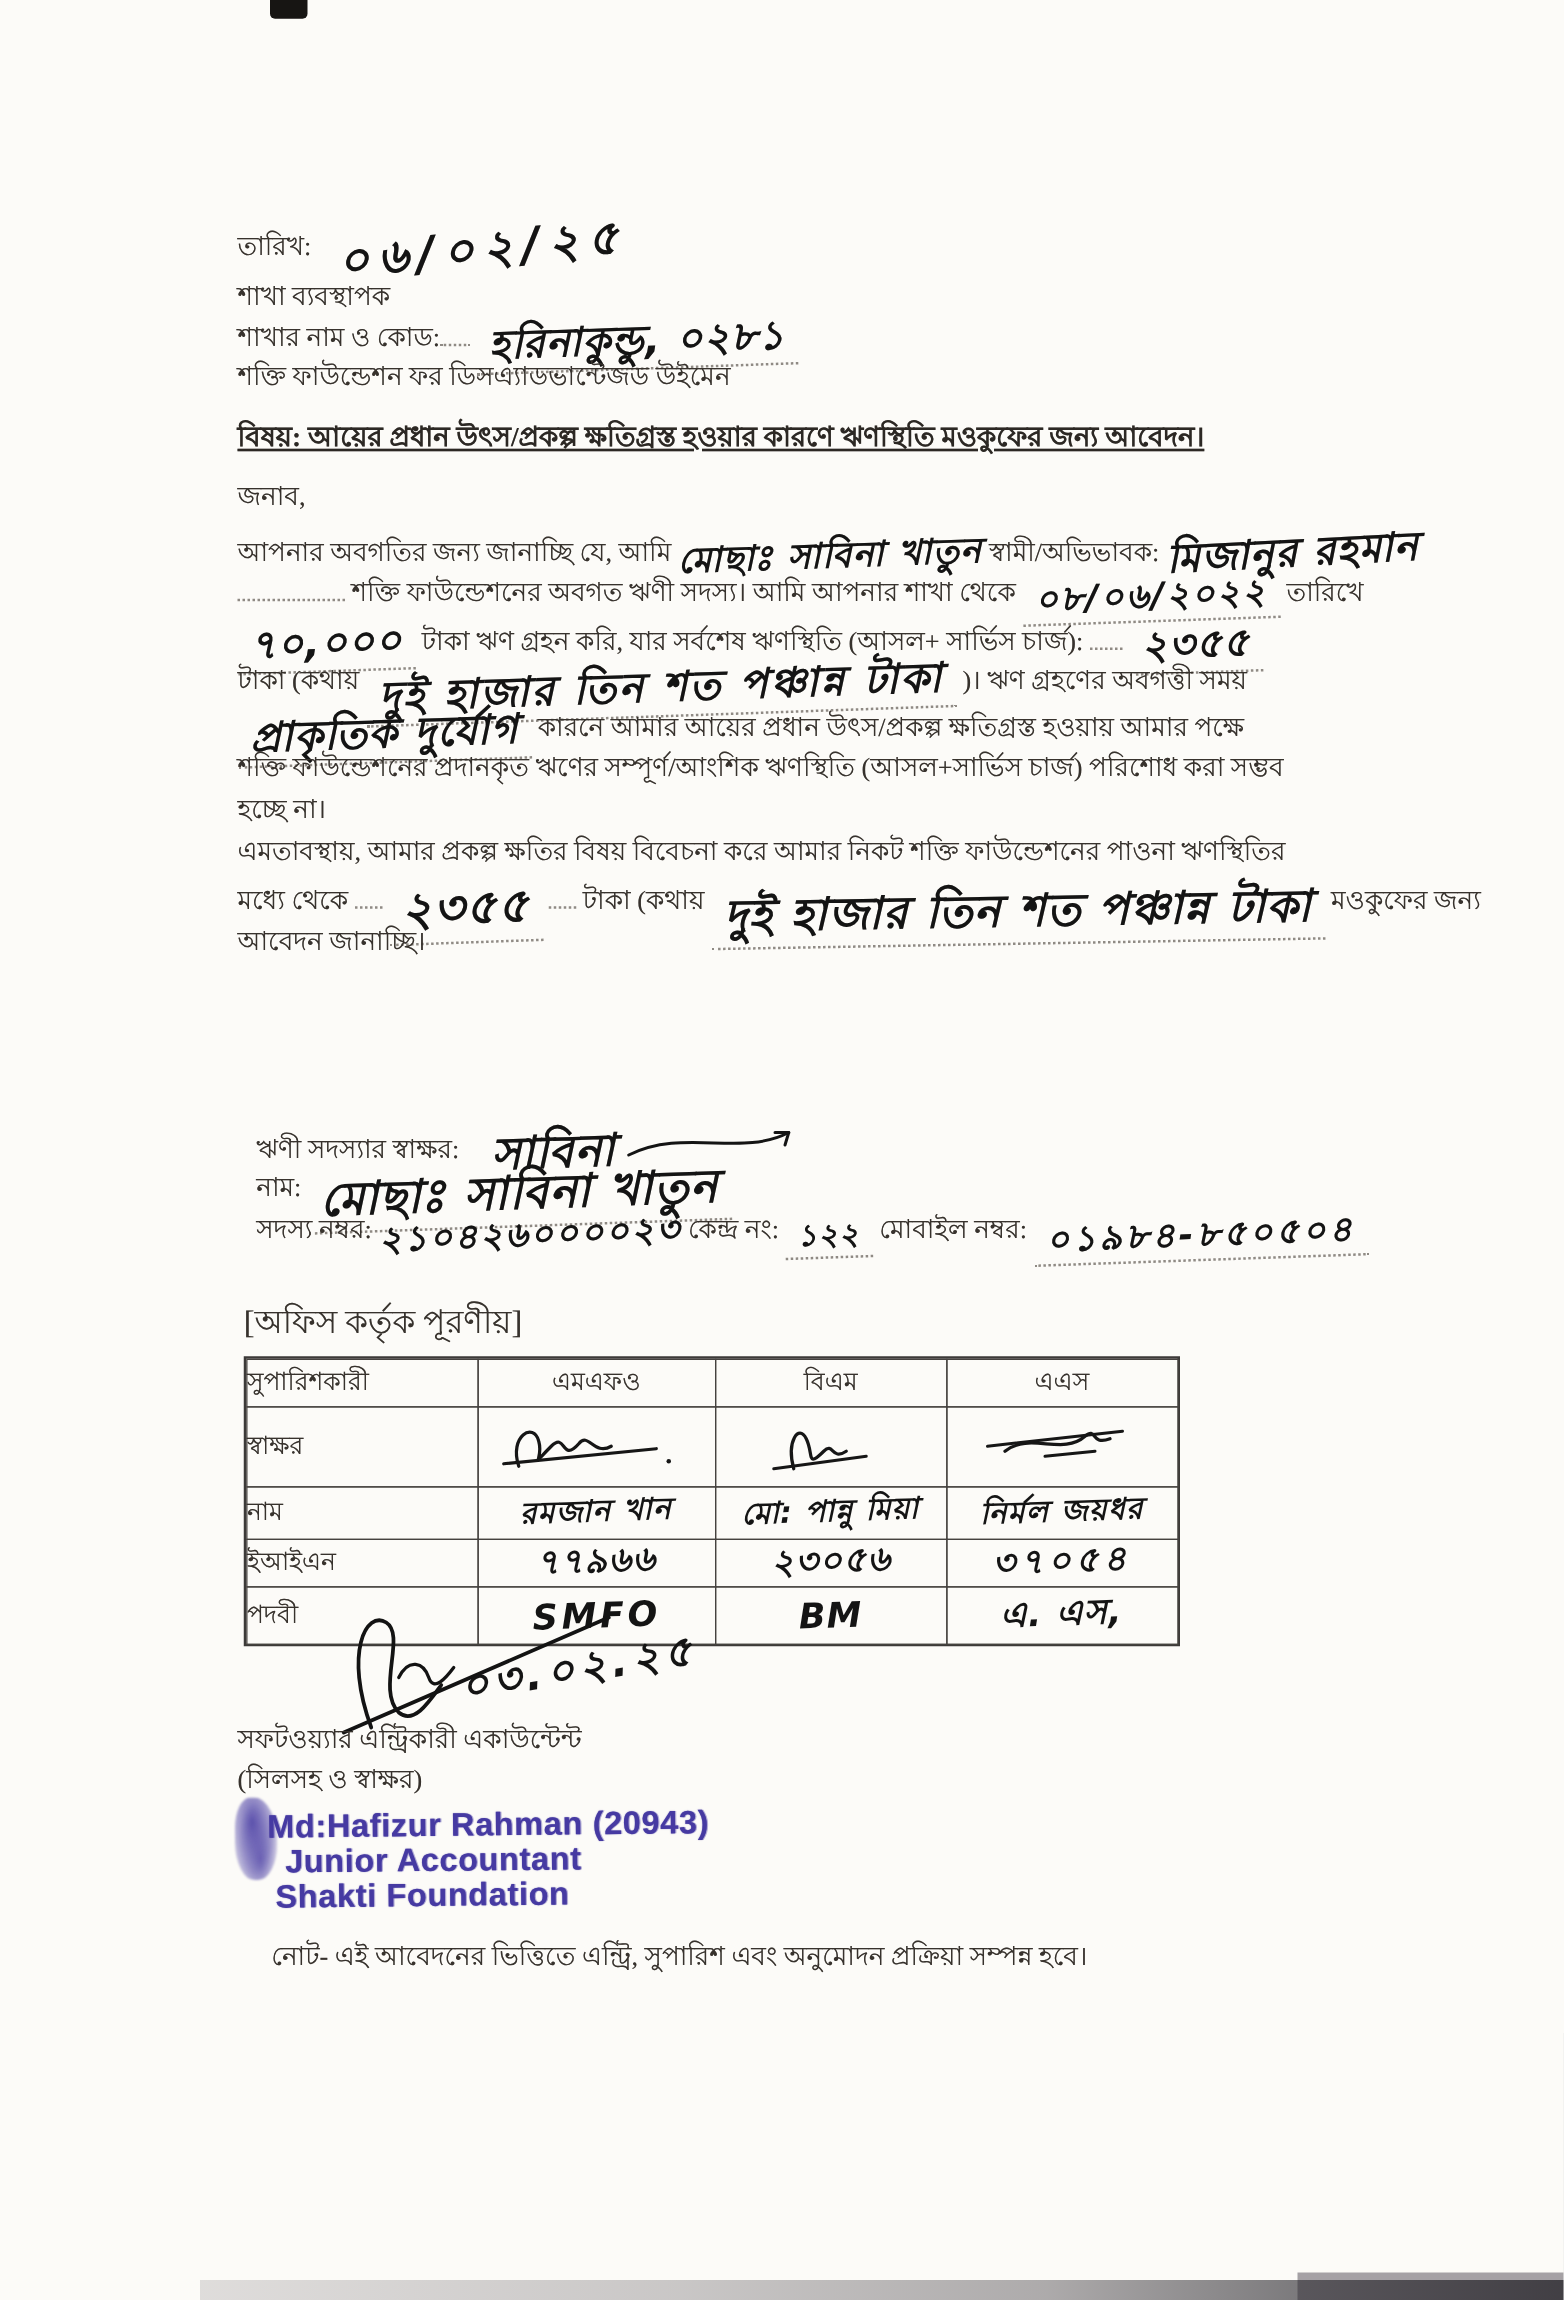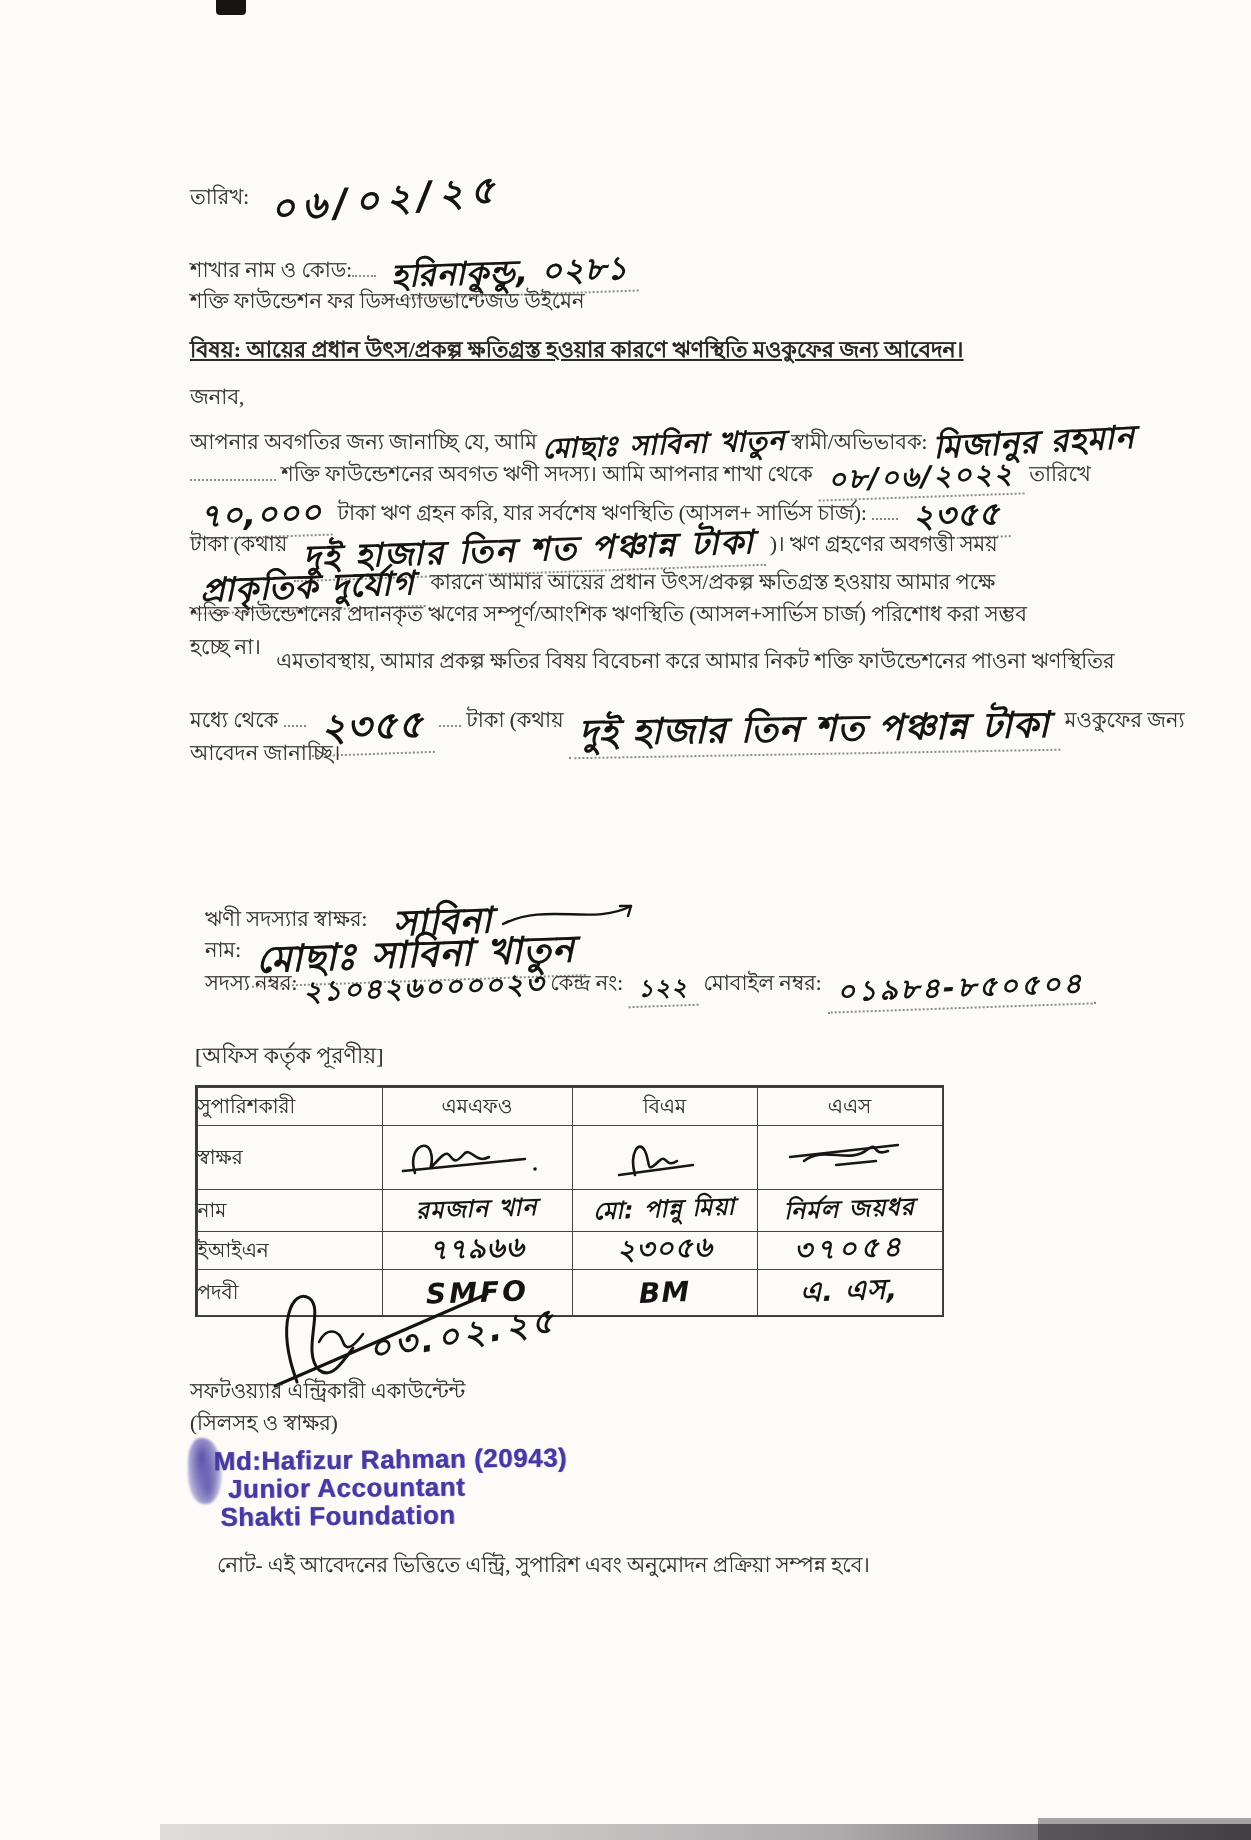--- a/index.html
+++ b/index.html
@@ -61,20 +61,23 @@
 
 <div class="page">
 
   <div class="scan-mark-top"></div>
 
   <div class="abs pr" style="top:176px;">
     <span>তারিখ:</span>
     <span class="hw" style="font-size:38px; letter-spacing:7px; margin-left:16px; transform:rotate(-5deg); vertical-align:-8px;">০৬/০২/২৫</span>
   </div>
 
+  <div class="abs pr" style="top:224px;">
+    <span>শাখা ব্যবস্থাপক</span>
+  </div>
 
   <div class="abs pr" style="top:252px;">
     <span>শাখার নাম ও কোড:</span><span class="dots" style="width:24px;"></span>
     <span class="hw hw-lg on-dots" style="vertical-align:-6px;">হরিনাকুন্ডু, ০২৮১</span>
   </div>
 
   <div class="abs pr" style="top:288px;">
     <span>শক্তি ফাউন্ডেশন ফর ডিসএ্যাডভান্টেজড উইমেন</span>
   </div>
 
@@ -119,21 +122,21 @@
   </div>
 
   <div class="abs pr" style="top:601px;">
     <span>শক্তি ফাউন্ডেশনের প্রদানকৃত ঋণের সম্পূর্ণ/আংশিক ঋণস্থিতি (আসল+সার্ভিস চার্জ) পরিশোধ করা সম্ভব</span>
   </div>
 
   <div class="abs pr" style="top:634px;">
     <span>হচ্ছে না।</span>
   </div>
 
-  <div class="abs pr" style="top:648px;text-align:center;">
+  <div class="abs pr" style="top:668px;">
     <span>এমতাবস্থায়, আমার প্রকল্প ক্ষতির বিষয় বিবেচনা করে আমার নিকট শক্তি ফাউন্ডেশনের পাওনা ঋণস্থিতির</span>
   </div>
 
   <div class="abs pr" style="top:703px;">
     <span>মধ্যে থেকে</span>
     <span class="dots" style="width:22px;"></span>
     <span class="hw on-dots" style="font-size:38px; vertical-align:-12px;">২৩৫৫</span>
     <span class="dots" style="width:22px;"></span>
     <span>টাকা (কথায়</span>
     <span class="hw on-dots" style="font-size:36px; vertical-align:-14px; transform:rotate(-1deg);">দুই হাজার তিন শত পঞ্চান্ন টাকা</span>
@@ -160,21 +163,21 @@
 
   <div class="abs pr" style="top:970px; left:205px;">
     <span>সদস্য নম্বর:</span>
     <span class="hw hw-md" style="vertical-align:-7px; letter-spacing:2px;">২১০৪২৬০০০০২৩</span>
     <span>কেন্দ্র নং:</span>
     <span class="hw hw-sm on-dots" style="vertical-align:-6px;">১২২</span>
     <span>মোবাইল নম্বর:</span>
     <span class="hw hw-md on-dots" style="vertical-align:-7px; letter-spacing:3px;">০১৯৮৪-৮৫০৫০৪</span>
   </div>
 
-  <div class="abs pr" style="top:1042px; left:195px; font-size:22px;">
+  <div class="abs pr" style="top:1042px; left:195px; font-size:26px;">
     <span>[অফিস কর্তৃক পূরণীয়]</span>
   </div>
 
   <div class="office-table">
 
     <div class="cell lbl pr">সুপারিশকারী</div>
     <div class="cell pr">এমএফও</div>
     <div class="cell pr">বিএম</div>
     <div class="cell pr">এএস</div>
 

